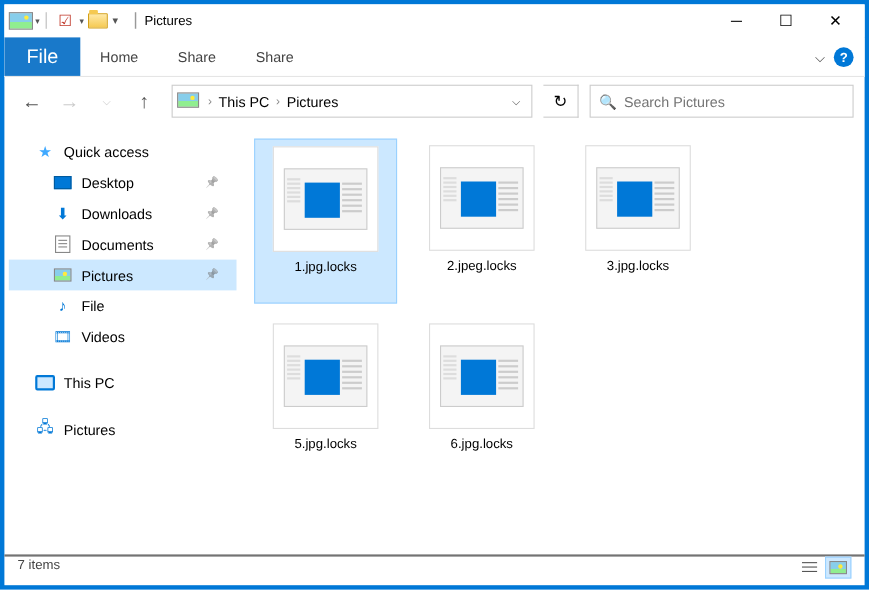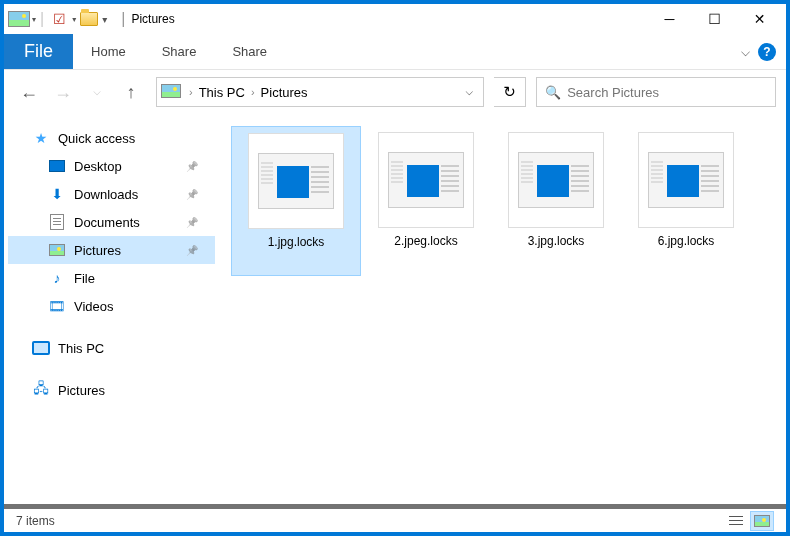--- a/index.html
+++ b/index.html
@@ -36,35 +36,35 @@
     
     .content { flex: 1; display: flex; overflow: hidden; }
     .sidebar { width: 215px; padding: 10px 4px; overflow-y: auto; }
     .side-item { height: 28px; display: flex; align-items: center; padding: 0 8px 0 40px; font-size: 13px; color: #000; cursor: pointer; position: relative; }
     .side-item.group { padding-left: 24px; font-size: 13px; }
     .side-item.selected { background: #cce8ff; }
     .side-item.pinned::after { content: "📌"; position: absolute; right: 16px; font-size: 10px; opacity: 0.5; filter: grayscale(1); }
     .side-icon { width: 18px; height: 18px; margin-right: 8px; display: flex; align-items: center; justify-content: center; font-size: 14px; }
     .side-gap { height: 14px; }
     
-    .filepane { flex: 1; padding: 12px; display: flex; flex-wrap: wrap; align-content: flex-start; gap: 0; }
+    .filepane { flex: 1; padding: 12px; display: flex; flex-wrap: wrap; align-content: flex-start; gap: 12px; }
     .file-item { width: 130px; height: 150px; display: flex; flex-direction: column; align-items: center; padding: 6px; cursor: pointer; }
     .file-item.selected { background: #cce8ff; border: 1px solid #99d1ff; }
     .file-thumb { width: 96px; height: 96px; border: 1px solid #ddd; background: #fff; display: flex; align-items: center; justify-content: center; margin-bottom: 6px; position: relative; }
     .thumb-inner { width: 76px; height: 56px; background: #f4f4f4; position: relative; border: 1px solid #ccc; }
     .thumb-blue { position: absolute; left: 18px; top: 12px; width: 32px; height: 32px; background: #0078d7; }
     .thumb-lines { position: absolute; right: 4px; top: 12px; width: 18px; }
     .thumb-lines div { height: 2px; background: #ccc; margin-bottom: 3px; }
     .thumb-side { position: absolute; left: 2px; top: 8px; width: 12px; }
     .thumb-side div { height: 2px; background: #ddd; margin-bottom: 2px; }
     .txt-thumb { width: 72px; height: 90px; background: #fff; border: 1px solid #ccc; padding: 8px 6px; }
     .txt-thumb div { height: 1px; background: #bbb; margin-bottom: 4px; }
     .file-label { font-size: 12px; text-align: center; color: #000; line-height: 1.3; word-break: break-word; }
     
-    .statusbar { height: 28px; border-top: 5px solid #737373; display: flex; align-items: center; padding: 0 12px; font-size: 12px; color: #444; }
+    .statusbar { height: 28px; border-top: 2px solid #737373; display: flex; align-items: flex-start; padding: 0 12px; font-size: 12px; color: #444; }
     .view-toggles { margin-left: auto; display: flex; gap: 2px; }
     .view-btn { width: 24px; height: 20px; border: 1px solid transparent; display: flex; align-items: center; justify-content: center; cursor: pointer; }
     .view-btn.active { background: #cce8ff; border-color: #99d1ff; }
     
     
     .ico-folder { width: 18px; height: 14px; background: linear-gradient(#ffe9a6, #f5c951); border-radius: 1px; border: 1px solid #d4a017; position: relative; }
     .ico-folder::before { content: ""; position: absolute; top: -4px; left: 0; width: 8px; height: 4px; background: #f5c951; border-radius: 1px 1px 0 0; }
     .ico-pic { width: 22px; height: 16px; background: linear-gradient(#87ceeb 60%, #90ee90 60%); border: 1px solid #888; position: relative; }
     .ico-pic::after { content: ""; position: absolute; top: 2px; right: 3px; width: 4px; height: 4px; background: #ffeb3b; border-radius: 50%; }
     .ico-monitor { width: 18px; height: 14px; border: 2px solid #0078d7; border-radius: 2px; background: #cce8ff; position: relative; }
@@ -276,20 +276,44 @@
               <div class="thumb-lines">
                 <div></div>
                 <div></div>
                 <div></div>
                 <div></div>
                 <div></div>
                 <div></div>
               </div>
             </div>
           </div>
+          <div class="file-label">5.jpg.locks</div>
+        </div>
+        <div class="file-item">
+          <div class="file-thumb">
+            <div class="thumb-inner">
+              <div class="thumb-side">
+                <div></div>
+                <div></div>
+                <div></div>
+                <div></div>
+                <div></div>
+                <div></div>
+              </div>
+              <div class="thumb-blue"></div>
+              <div class="thumb-lines">
+                <div></div>
+                <div></div>
+                <div></div>
+                <div></div>
+                <div></div>
+                <div></div>
+              </div>
+            </div>
+          </div>
           <div class="file-label">6.jpg.locks</div>
         </div>
       </div>
   </div>
 
   <div class="statusbar">
     <span>7 items</span>
     <div class="view-toggles">
       <div class="view-btn">
         <svg width="14" height="12">

